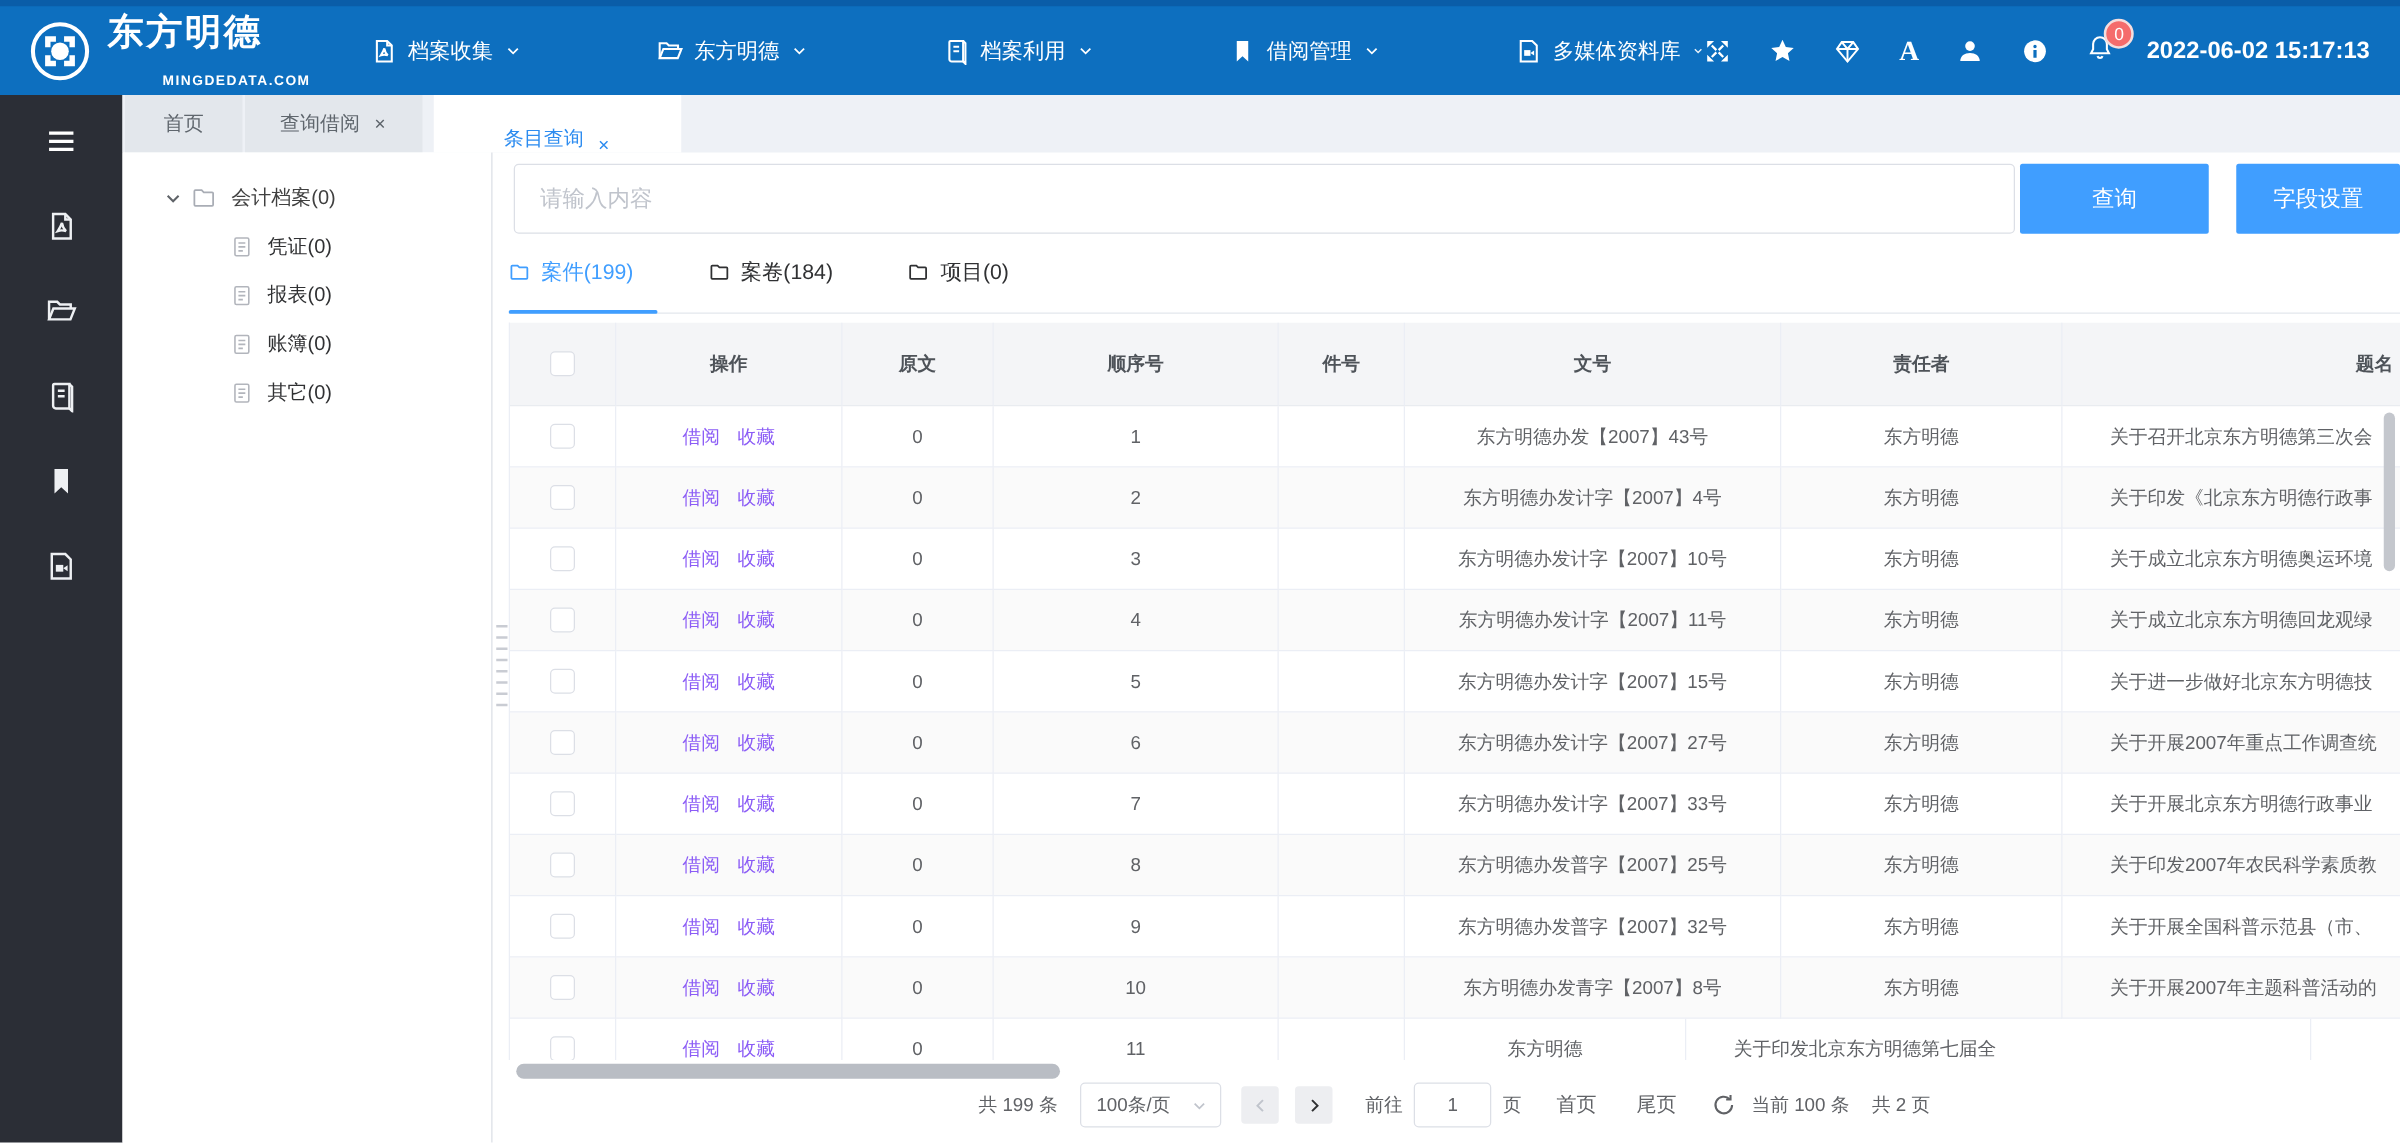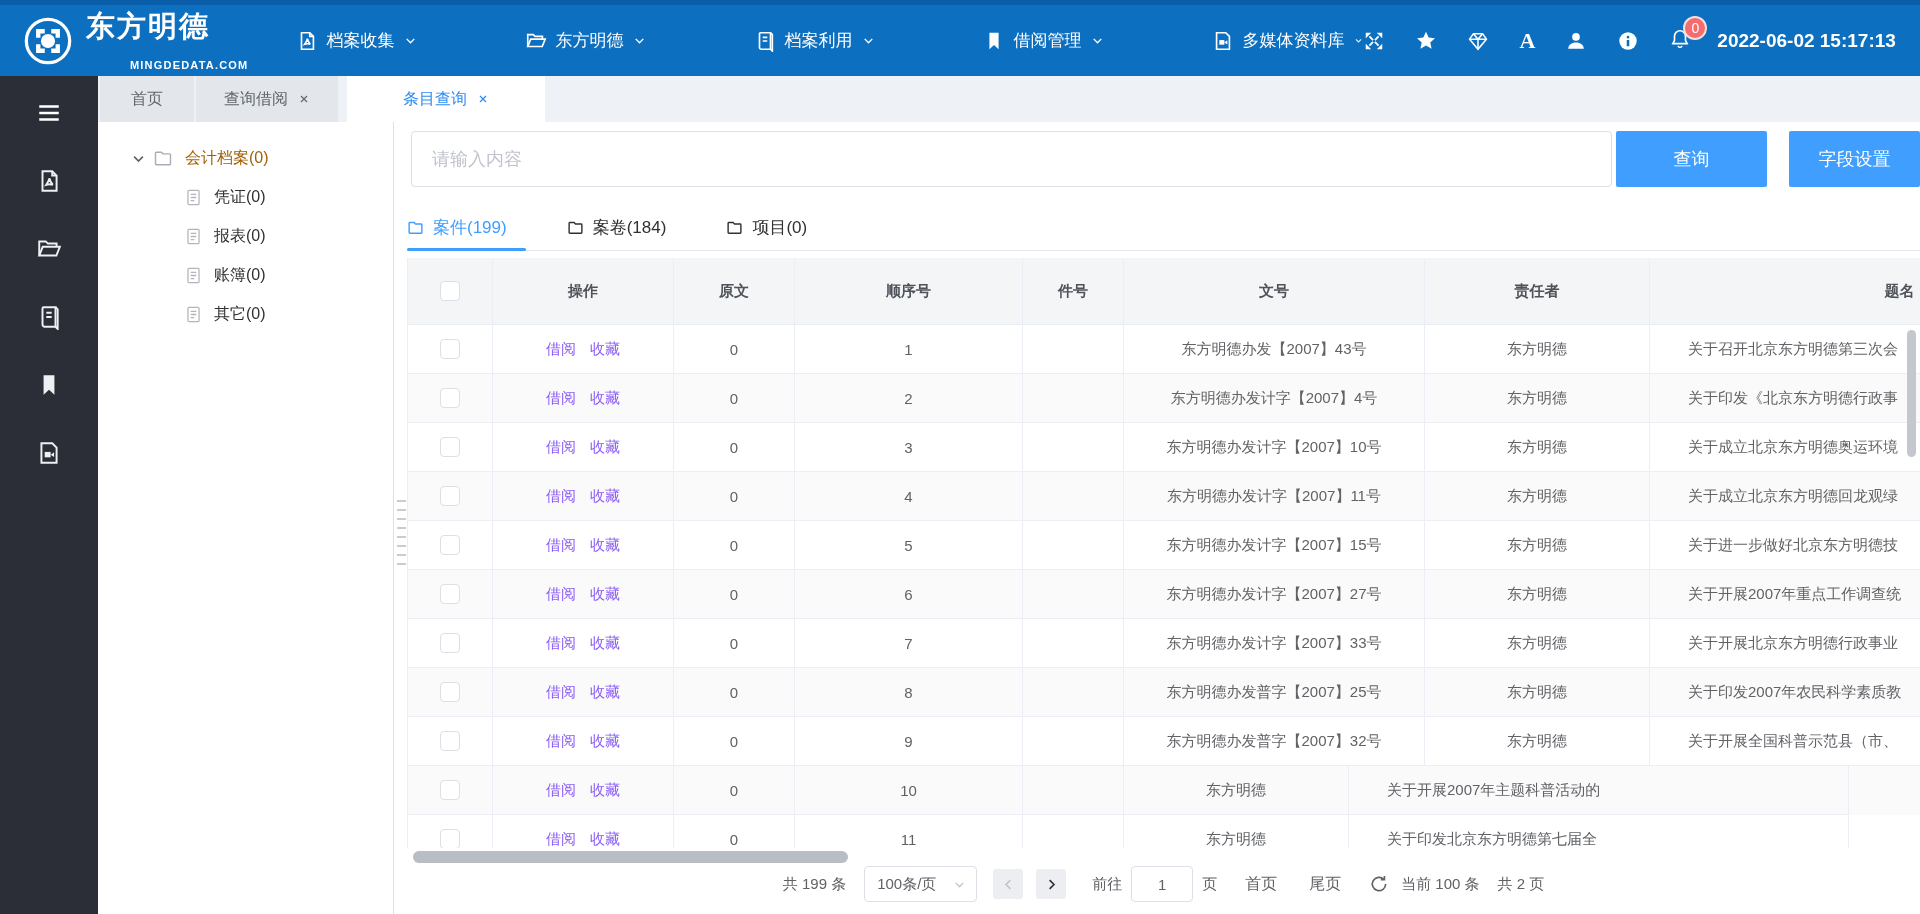--- a/index.html
+++ b/index.html
@@ -37,49 +37,49 @@
   .rail-ic.r0 { margin-top:24px; } .rail-ic.r1 { margin-top:42px; }
   .rail-ic.rn { margin-top:42px; }
 
   
   .tabstrip { position:absolute; left:98px; top:76px; width:1822px; height:46px; background:#eef1f6;
     display:flex; align-items:stretch; padding-left:2px; }
   .tab { display:flex; align-items:center; justify-content:center; gap:10px; font-size:16px;
     background:#e3e7ec; color:#5f666d; cursor:pointer; margin-right:2px; }
   .tab.t0 { width:94px; }
   .tab.t1 { width:142px; }
-  .tab.active { width:198px; margin-left:7px; background:#fff; color:#2d8cf0; }
+  .tab.active { width:198px; margin-left:7px; background:#fff; color:#2d8cf0;align-items:flex-end; }
   .tab .x { width:12px; height:12px; }
 
   
   .treepanel { position:absolute; left:98px; top:122px; width:296px; height:792px; background:#fff;
     border-right:1px solid #dcdfe6; }
   .tree-root { display:flex; align-items:center; height:40px; margin-top:16px; padding-left:33px;
-    font-size:16px; color:#a16207; cursor:pointer; }
+    font-size:16px; color:#404040; cursor:pointer; }
   .tree-root svg.tcaret { width:15px; height:15px; margin-right:7px; }
   .tree-root svg.tfolder { width:20px; height:20px; margin-right:12px; }
   .tree-child { display:flex; align-items:center; height:39px; padding-left:86px;
     font-size:16px; color:#303133; cursor:pointer; }
   .tree-child svg { width:19px; height:19px; margin-right:11px; }
   .splitter { position:absolute; left:395px; top:492px; width:12px; height:80px; cursor:col-resize;
     display:flex; flex-direction:column; justify-content:center; gap:7px; align-items:center; }
   .splitter i { display:block; width:9px; height:2px; background:#c9ccd3; }
 
   
   .search-input { position:absolute; left:411px; top:131px; width:1201px; height:56px;
     border:1px solid #dcdfe6; border-radius:4px; padding:0 20px; font-size:18px; color:#303133;
     font-family:inherit; outline:none; }
   .search-input::placeholder { color:#c0c4cc; }
   .btn { position:absolute; top:131px; height:56px; background:#409eff; color:#fff; border:none;
     font-size:18px; border-radius:2px; cursor:pointer; font-family:inherit; }
   .btn-query { left:1616px; width:151px; }
   .btn-fields { left:1789px; width:131px; }
 
   
-  .subtabs { position:absolute; left:407px; top:206px; height:42px; display:flex; align-items:center; }
+  .subtabs { position:absolute; left:407px; top:206px; height:42px; display:flex; align-items:flex-start; }
   .subtab { display:flex; align-items:center; gap:9px; font-size:17px; color:#303133; cursor:pointer; margin-right:60px; }
   .subtab svg { width:17px; height:17px; }
   .subtab.active { color:#409eff; }
   .subtab-track { position:absolute; left:407px; top:250px; width:1513px; height:1px; background:#e4e7ed; }
   .subtab-bar { position:absolute; left:407px; top:248px; width:119px; height:3px; background:#409eff; border-radius:2px; }
 
   
   .tablewrap { position:absolute; left:407px; top:258px; width:1513px; height:590px; overflow:hidden;
     border-left:1px solid #ebeef5; }
   .ttable { width:1742px; }
@@ -525,20 +525,21 @@
             <div class="cell cw0">
               <span class="checkbox"></span>
             </div>
             <div class="cell cw1">
               <span class="link">借阅</span>
               <span class="link">收藏</span>
             </div>
             <div class="cell cw2">0</div>
             <div class="cell cw3">10</div>
             <div class="cell cw4"></div>
+            <div class="cell cw5">东方明德办发青字【2007】8号</div>
             <div class="cell cw6">东方明德</div>
             <div class="cell cw7 title-cell">关于开展2007年主题科普活动的</div>
           </div>
 
           <div class="trow">
             <div class="cell cw0">
               <span class="checkbox"></span>
             </div>
             <div class="cell cw1">
               <span class="link">借阅</span>

